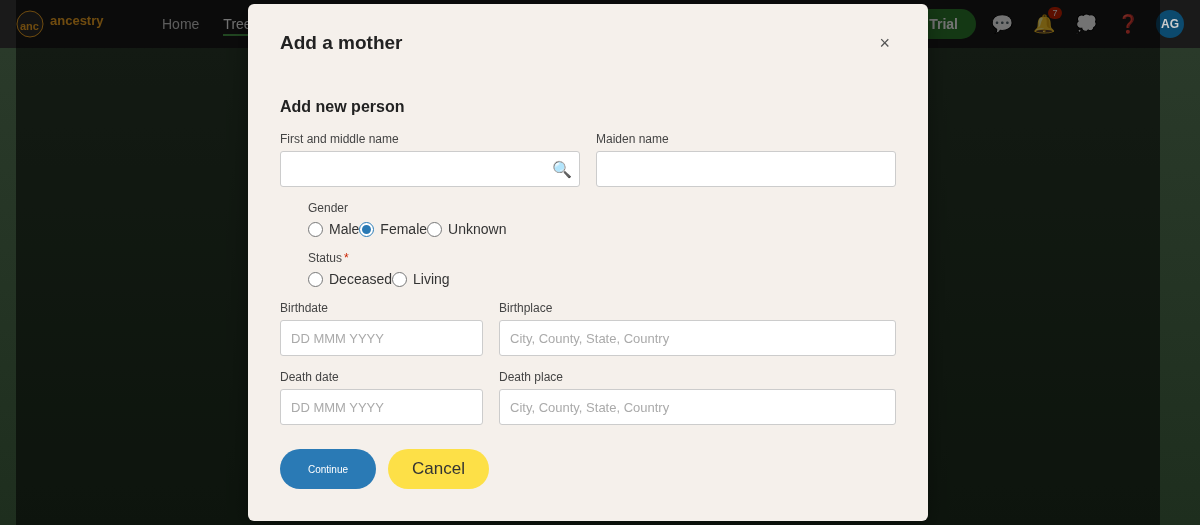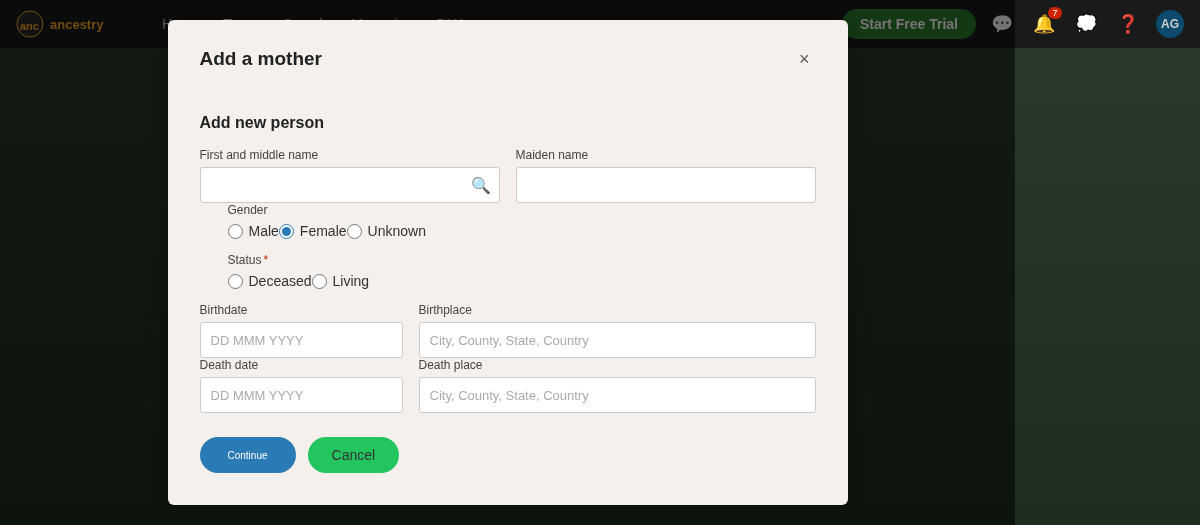--- a/index.html
+++ b/index.html
@@ -19,21 +19,20 @@
       display: flex;
       align-items: center;
       padding: 0 16px;
       gap: 24px;
       position: relative;
       z-index: 1;
     }
 
     .navbar-logo {
       display: flex;
-      align-items: center;
       gap: 6px;
       color: #f5a623;
       font-weight: bold;
       font-size: 15px;
     }
 
     .navbar-logo-icon {
       width: 28px;
       height: 28px;
     }
@@ -111,22 +110,22 @@
       align-items: center;
       justify-content: center;
       color: #ccc;
       font-size: 12px;
       font-weight: bold;
     }
 
     
     .overlay {
       position: fixed;
-      top: 0; left: 0;
-      width: 1015px;
+      top: 0; left: 16px;
+      width: 1144px;
       height: 525px;
       background: rgba(0,0,0,0.55);
       display: flex;
       align-items: center;
       justify-content: center;
       z-index: 100;
     }
 
     
     .modal {
@@ -165,20 +164,21 @@
       font-size: 16px;
       font-weight: 600;
       color: #222;
       margin-bottom: 16px;
       margin-top: 44px;
     }
 
     .form-row {
       display: flex;
       gap: 16px;
+      margin-bottom: 14px;
     }
 
     .form-group {
       display: flex;
       flex-direction: column;
       flex: 1;
     }
 
     .form-group.suffix {
       flex: 0 0 110px;
@@ -276,26 +276,26 @@
       color: #fff;
       border: none;
       border-radius: 20px;
       padding: 10px 28px;
       font-size: 10px;
       font-weight: 400;
       cursor: pointer;
     }
 
     .btn-cancel {
-      background: #22c55e;
+      background: #fde047;
       color: #333;
       border: none;
       border-radius: 20px;
       padding: 10px 24px;
-      font-size: 14px;
+      font-size: 17px;
       font-weight: 500;
       cursor: pointer;
     }
 
     
     .bg-content {
       height: calc(525px - 48px);
       background: linear-gradient(180deg, #2a3a2a 0%, #1e2e1e 100%);
     }
   </style>

